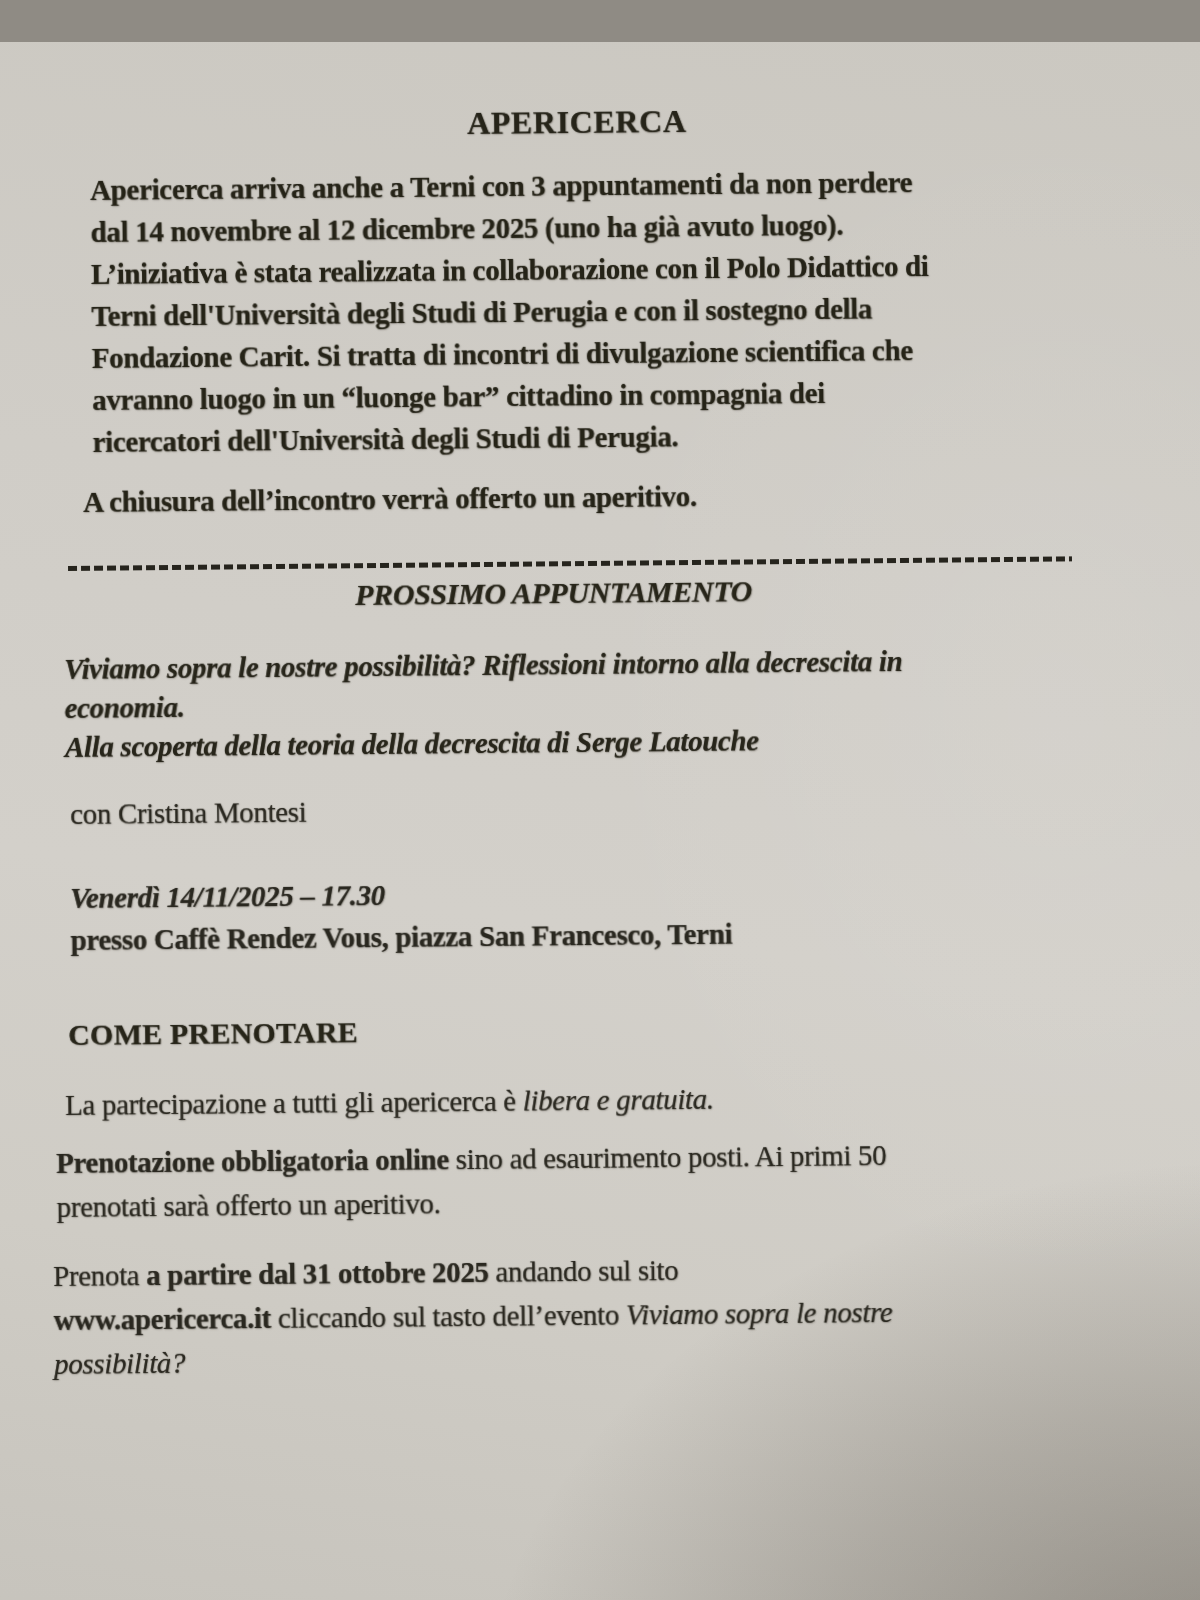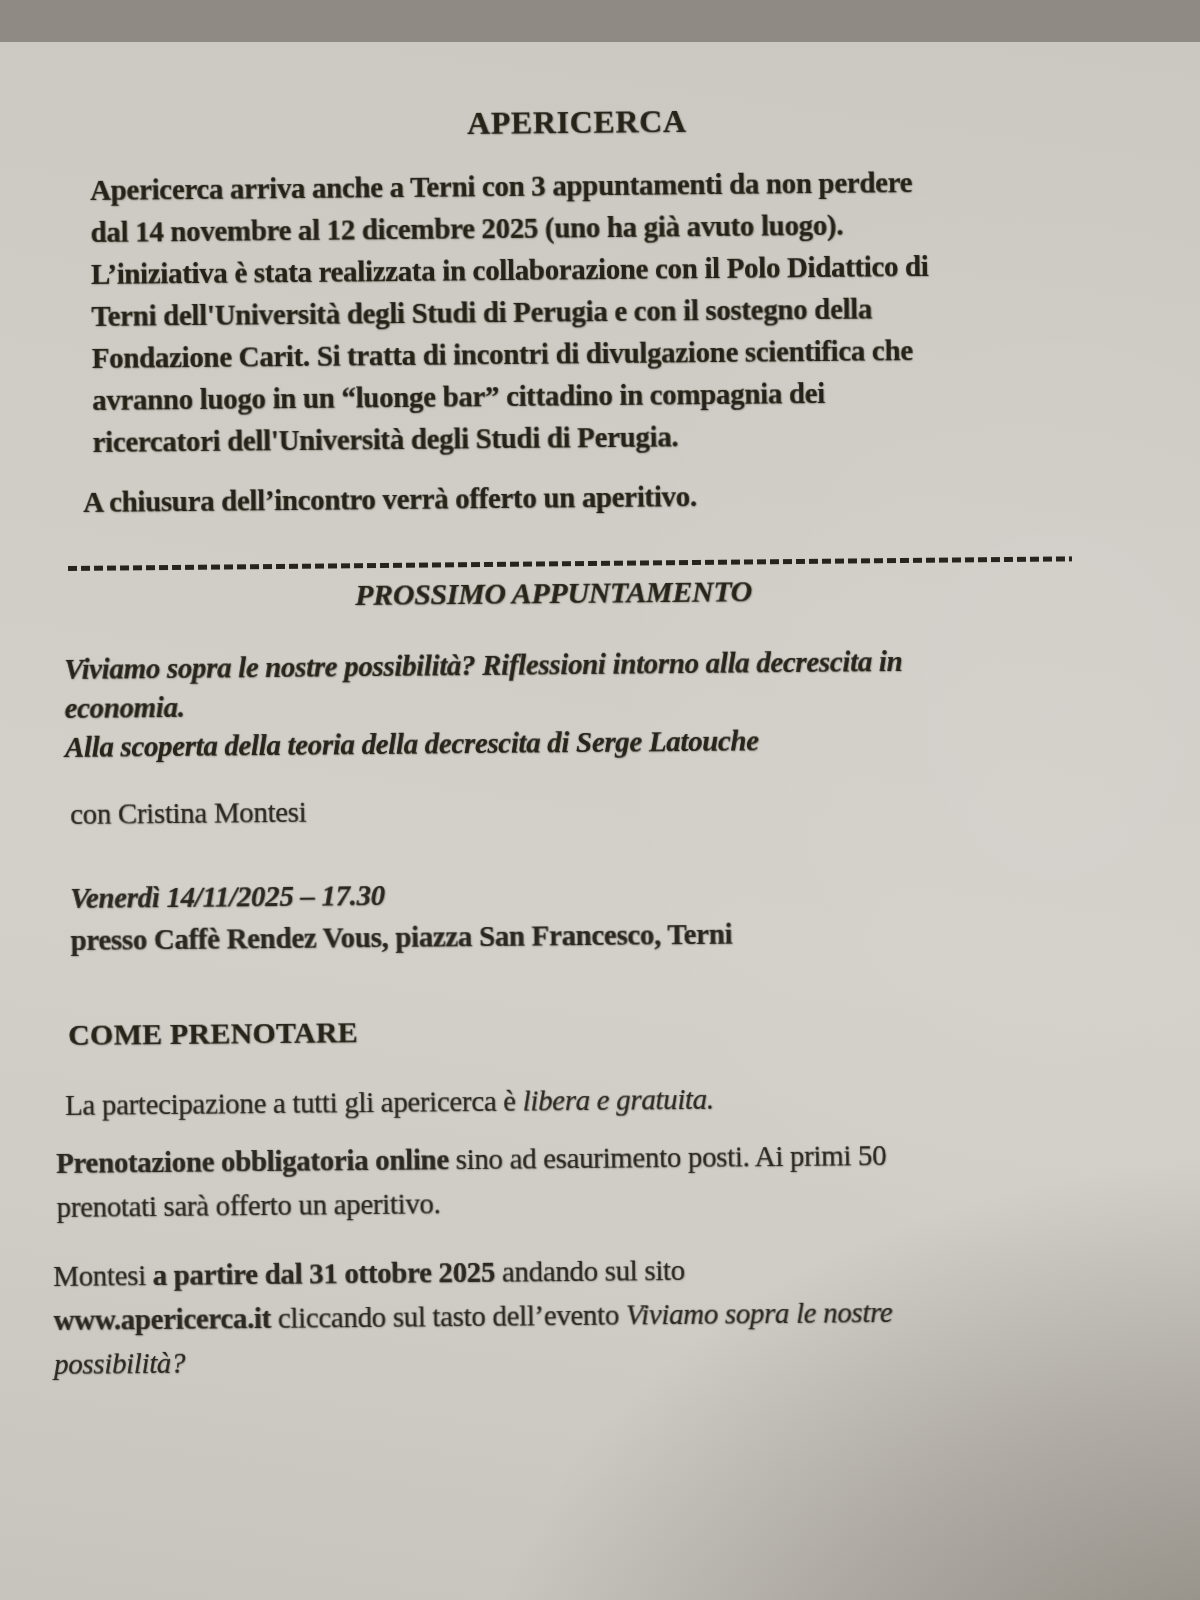--- a/index.html
+++ b/index.html
@@ -82,18 +82,18 @@
   <div class="ink h3" style="left:68px;top:972px">COME PRENOTARE</div>
 
   <div class="ink" style="left:65px;top:1042px"><span>La partecipazione a tutti gli apericerca è </span><span class="i">libera e gratuita.</span></div>
 
   <div class="ink m2" style="left:56px;top:1099px">
     <div><span class="b">Prenotazione obbligatoria online</span><span> sino ad esaurimento posti. Ai primi 50</span></div>
     <div>prenotati sarà offerto un aperitivo.</div>
   </div>
 
   <div class="ink m2" style="left:53px;top:1212px">
-    <div><span>Montesi </span><span class="b">a partire dal 31 ottobre 2025</span><span> andando sul sito</span></div>
+    <div><span>Prenota </span><span class="b">a partire dal 31 ottobre 2025</span><span> andando sul sito</span></div>
     <div><span class="b">www.apericerca.it</span><span> cliccando sul tasto dell’evento </span><span class="i">Viviamo sopra le nostre</span></div>
     <div class="i">possibilità?</div>
   </div>
 
 </div>
 
 </body></html>

